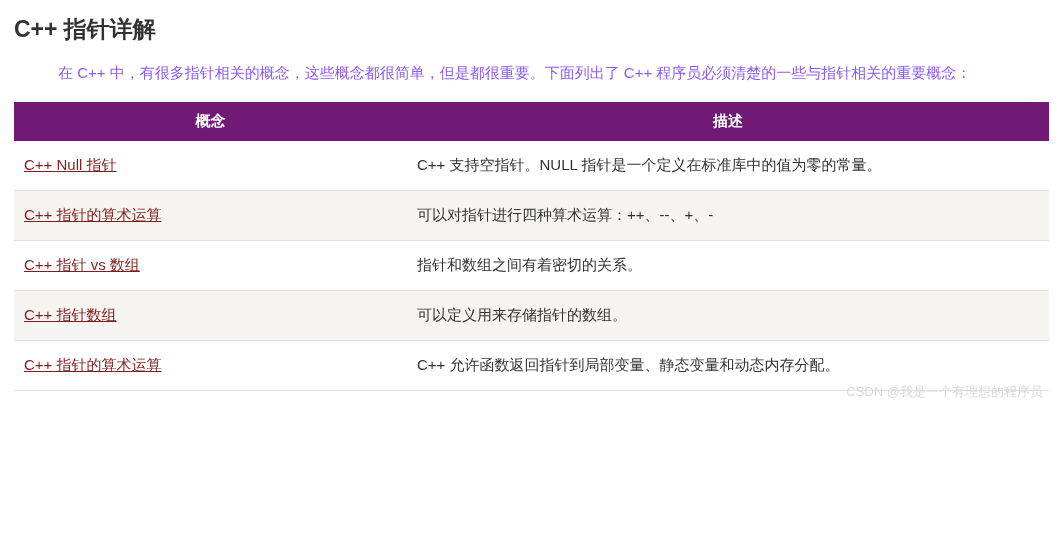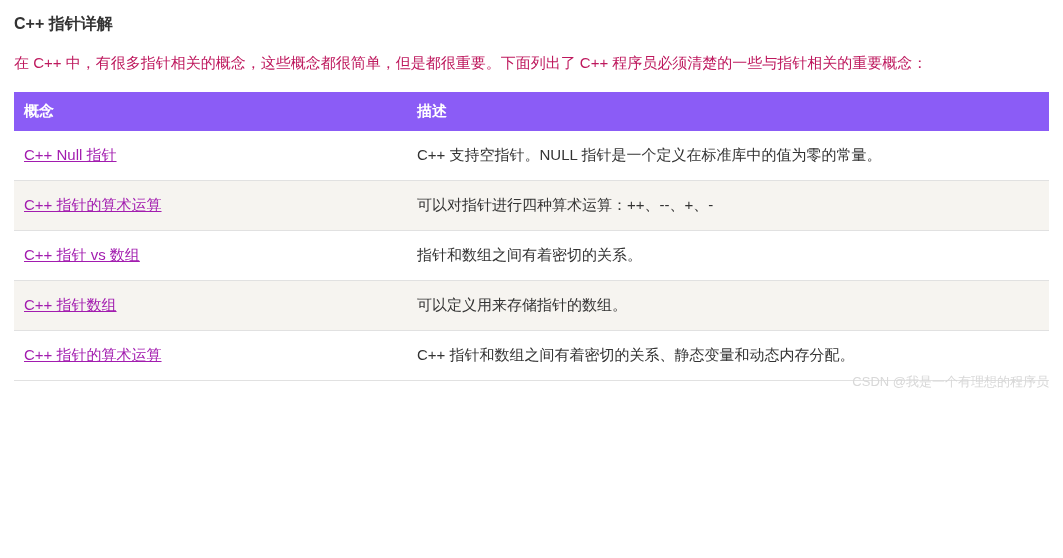--- a/index.html
+++ b/index.html
@@ -9,63 +9,64 @@
     }
     body {
       font-family: "Microsoft YaHei", "PingFang SC", "Helvetica Neue", Arial, sans-serif;
       background: #ffffff;
       color: #333333;
       padding: 14px;
       width: 1063px;
       position: relative;
     }
     h2.page-title {
-      font-size: 16px;
+      font-size: 23px;
       font-weight: bold;
       color: #333333;
       margin-bottom: 14px;
     }
     p.intro {
       font-size: 15px;
-      color: #be185d;
+      color: #8b5cf6;
       line-height: 1.9;
       margin-bottom: 14px;
+      margin-left: 44px;
     }
     table.concept-table {
       width: 100%;
       border-collapse: collapse;
       font-size: 15px;
     }
     table.concept-table thead th {
-      background: #8b5cf6;
+      background: #701a75;
       color: #ffffff;
-      text-align: left;
+      text-align: center;
       padding: 10px 10px;
       font-weight: bold;
       font-size: 15px;
       font-family: Liberation Mono, monospace;
     }
     table.concept-table tbody td {
       padding: 15px 10px;
       border-bottom: 1px solid #e1e1e1;
       vertical-align: middle;
       color: #333333;
     }
     table.concept-table tbody tr:nth-child(even) td {
       background: #f6f4f0;
     }
     table.concept-table tbody tr:nth-child(odd) td {
       background: #ffffff;
     }
     a.concept-link {
-      color: #a21caf;
+      color: #7f1d1d;
     }
     .watermark {
       position: absolute;
-      right: 14px;
+      right: 20px;
       bottom: 4px;
       color: #d8d8d8;
       font-size: 13px;
     }
     td.col-concept {
       width: 393px;
     }
   </style>
 </head>
 <body>
@@ -93,18 +94,18 @@
     <tr>
       <td class="col-concept"><a href="#" class="concept-link">C++ 指针 vs 数组</a></td>
       <td>指针和数组之间有着密切的关系。</td>
     </tr>
     <tr>
       <td class="col-concept"><a href="#" class="concept-link">C++ 指针数组</a></td>
       <td>可以定义用来存储指针的数组。</td>
     </tr>
     <tr>
       <td class="col-concept"><a href="#" class="concept-link">C++ 指针的算术运算</a></td>
-      <td>C++ 指针和数组之间有着密切的关系、静态变量和动态内存分配。</td>
+      <td>C++ 允许函数返回指针到局部变量、静态变量和动态内存分配。</td>
     </tr>
   </tbody>
 </table>
 
 <div class="watermark">CSDN @我是一个有理想的程序员</div>
 
 </body></html>

